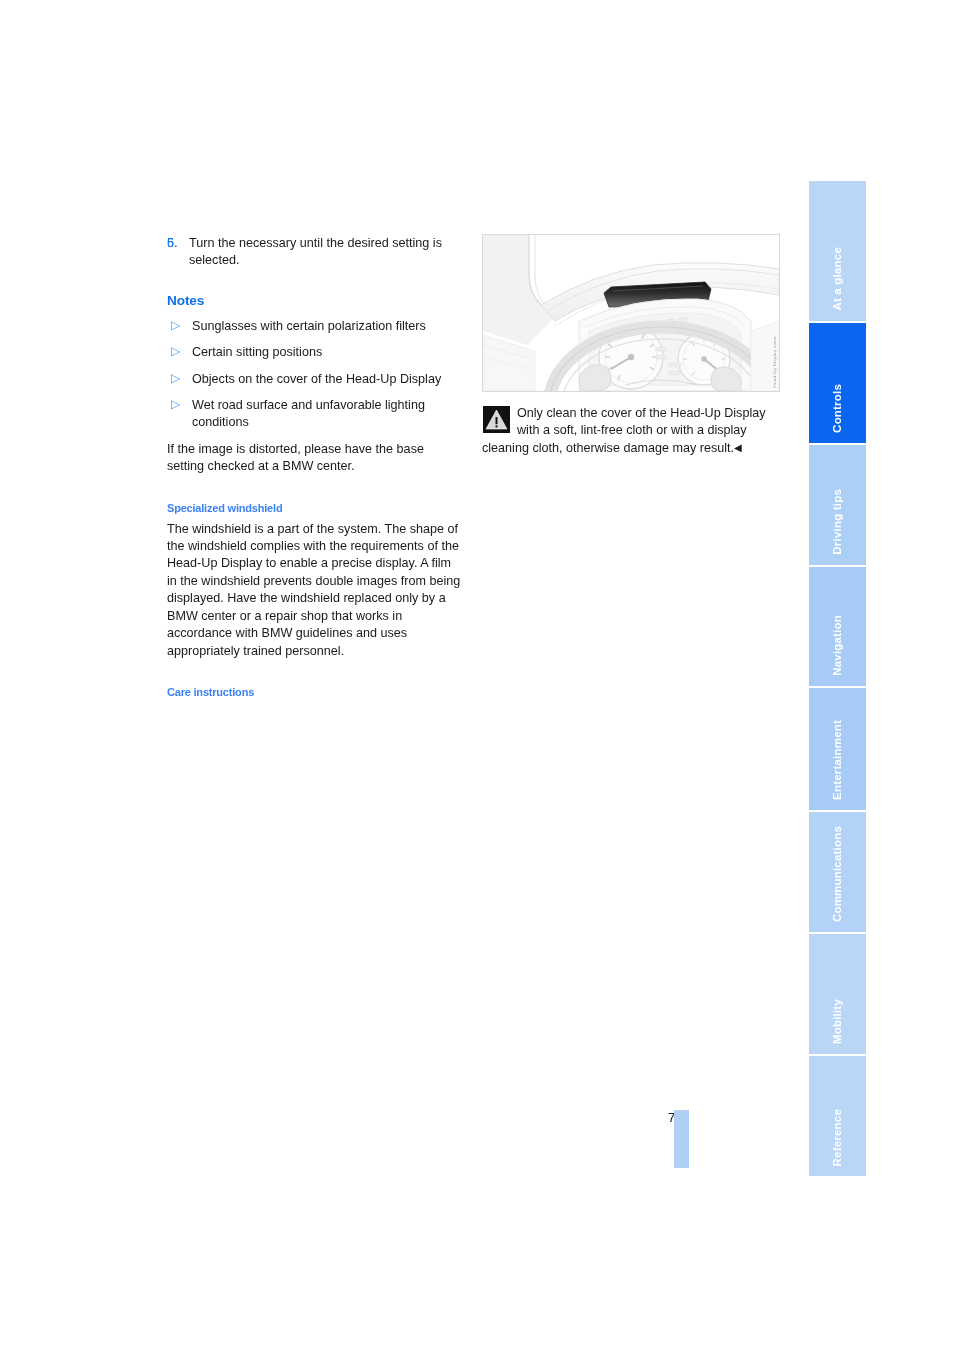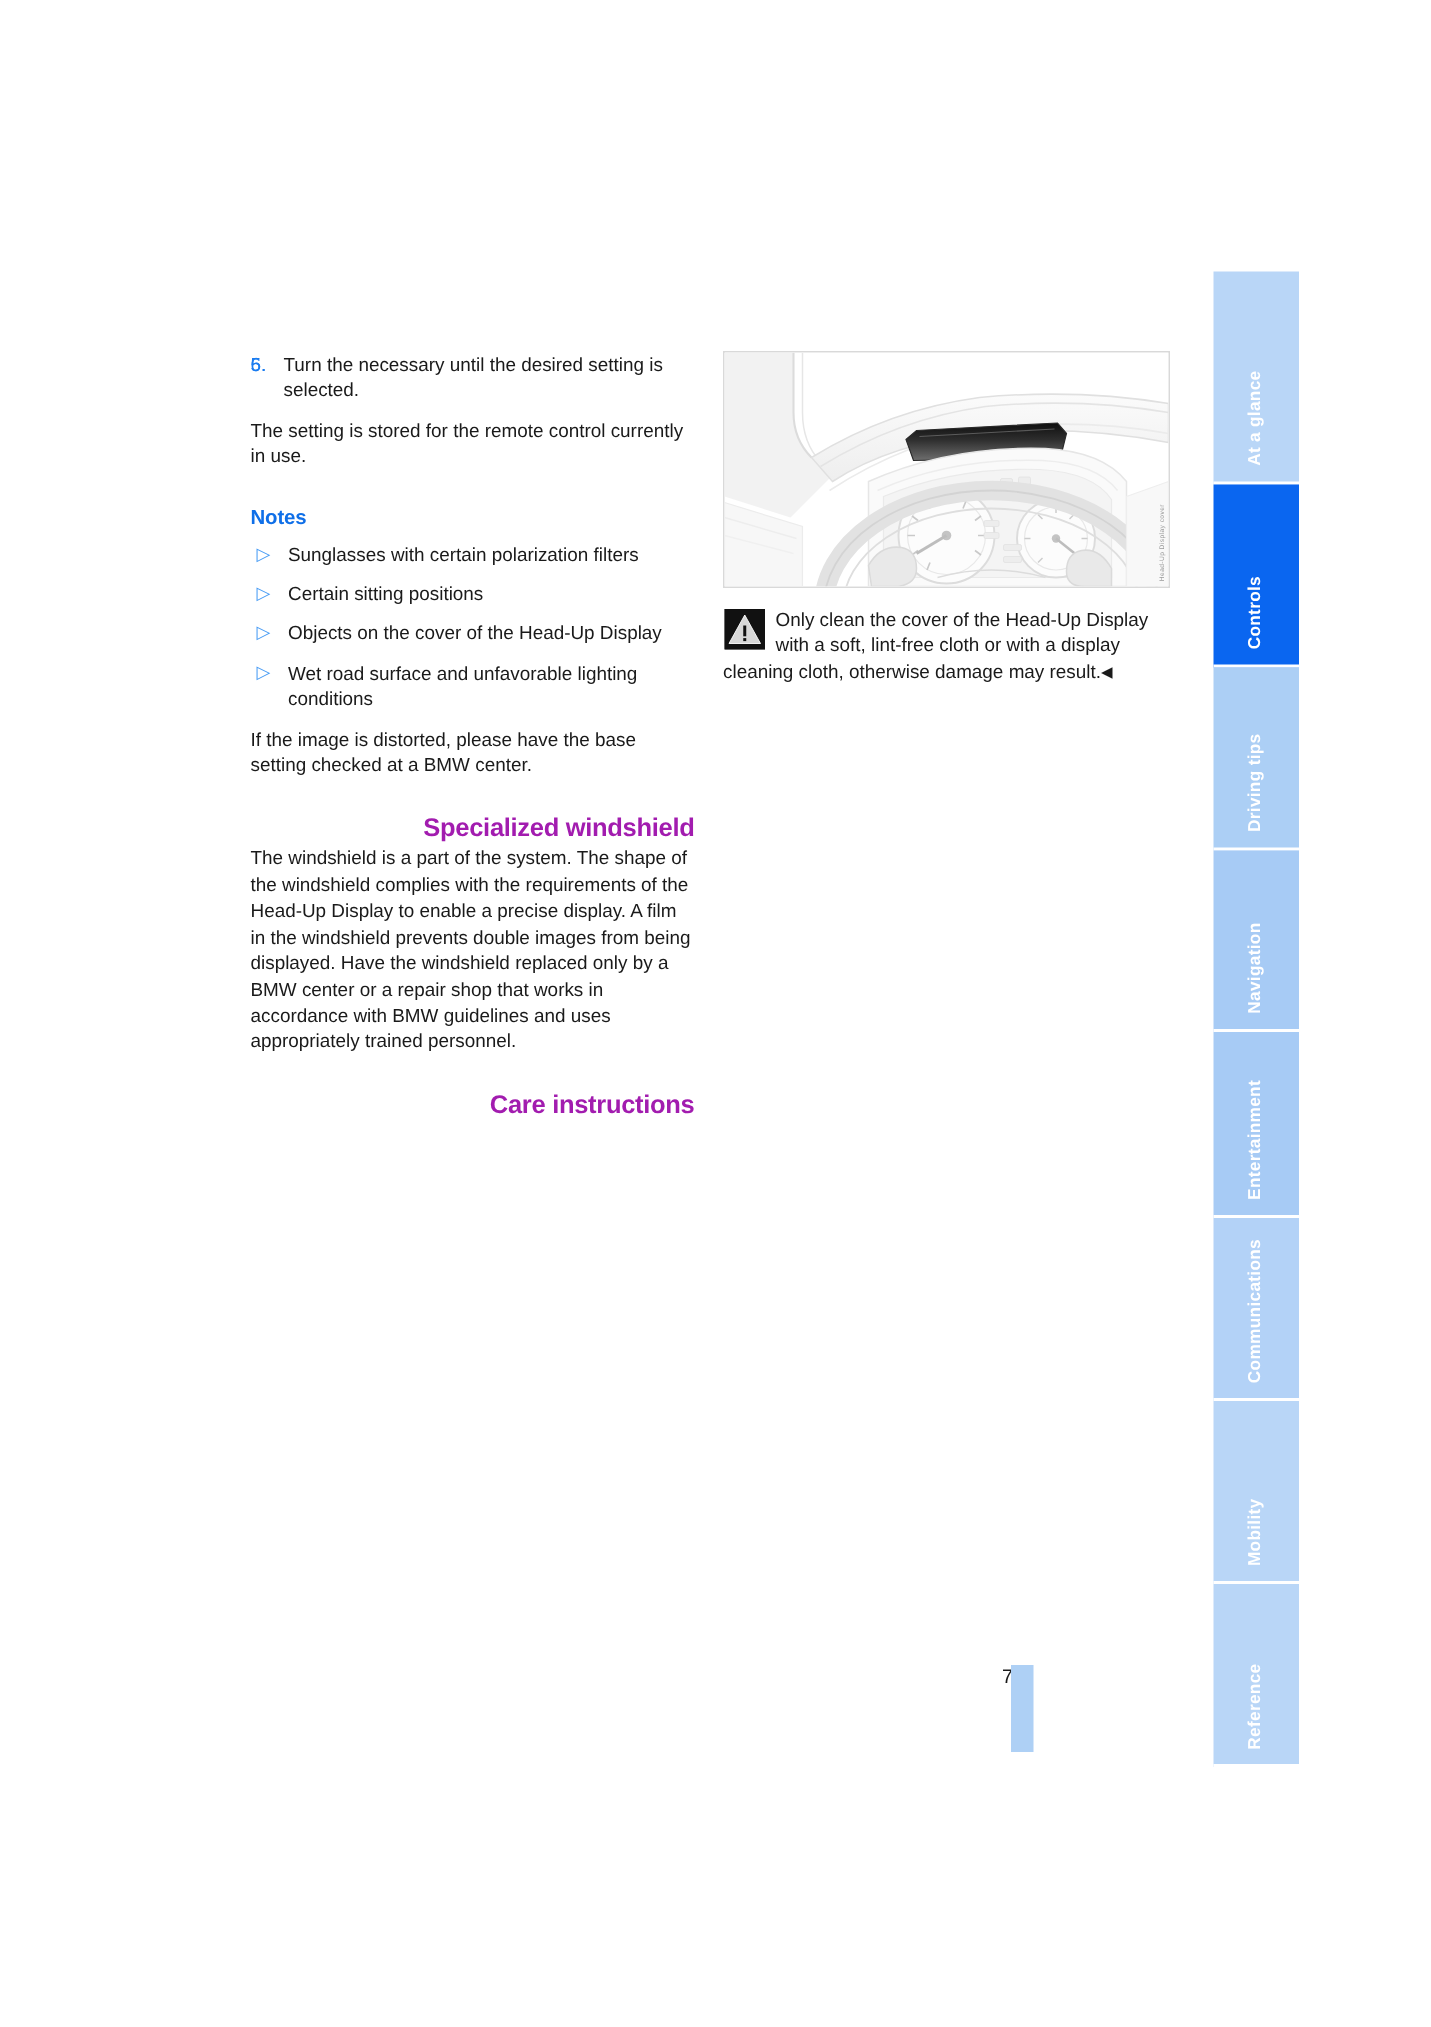--- a/index.html
+++ b/index.html
@@ -60,27 +60,26 @@
 
   h3.head-blue {
     font-size: 13.6px;
     line-height: 17px;
     color: #0f6fe8;
     margin: 22px 0 5px 0;
     font-weight: bold;
     letter-spacing: -0.1px;
   }
   h3.head-lightblue {
-    font-size: 17px;
+    font-size: 11px;
     line-height: 17px;
-    color: #a21caf;
+    color: #3b82f6;
     margin: 24px 0 4px 0;
     font-weight: bold;
     letter-spacing: -0.2px;
-    text-align: right;
   }
 
   ul.bullets {
     list-style: none;
     margin: 9px 0 9px 0;
     padding: 0;
   }
   ul.bullets li {
     position: relative;
     padding-left: 25px;
@@ -207,21 +206,20 @@
     <ol class="numlist">
       <li>
         <span class="num">5.</span>
       </li>
       <li>
         <span class="num">6.</span>
         <span>Turn the necessary until the desired setting is selected.</span>
       </li>
     </ol>
 
-    <p class="body gap">The setting is stored for the remote control currently in use.</p>
 
     <h3 class="head-blue">Notes</h3>
 
 
     <ul class="bullets">
       <li>
         <span class="tri">▷</span>
         <span>Sunglasses with certain polarization filters</span>
       </li>
       <li>

